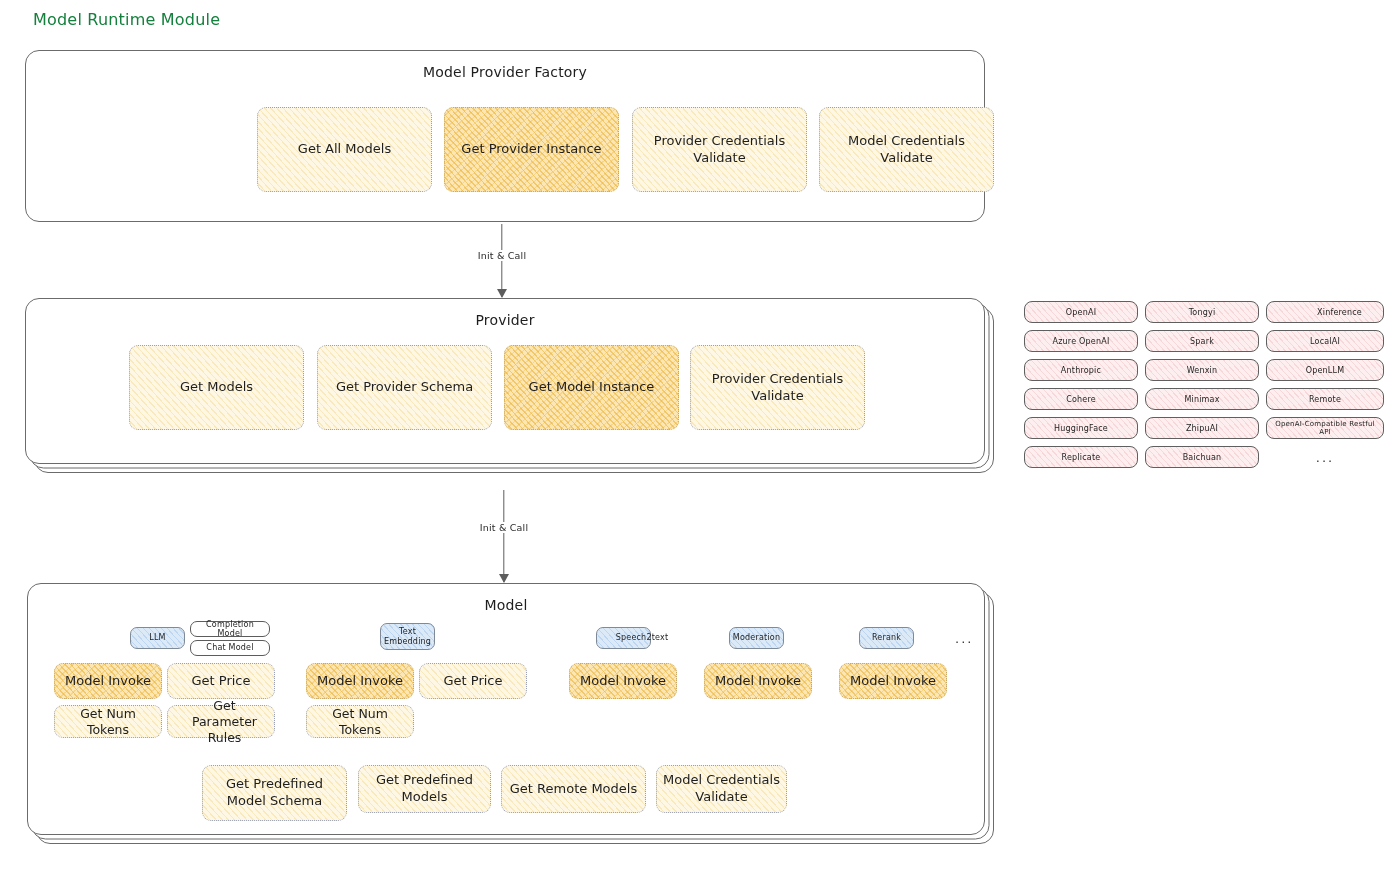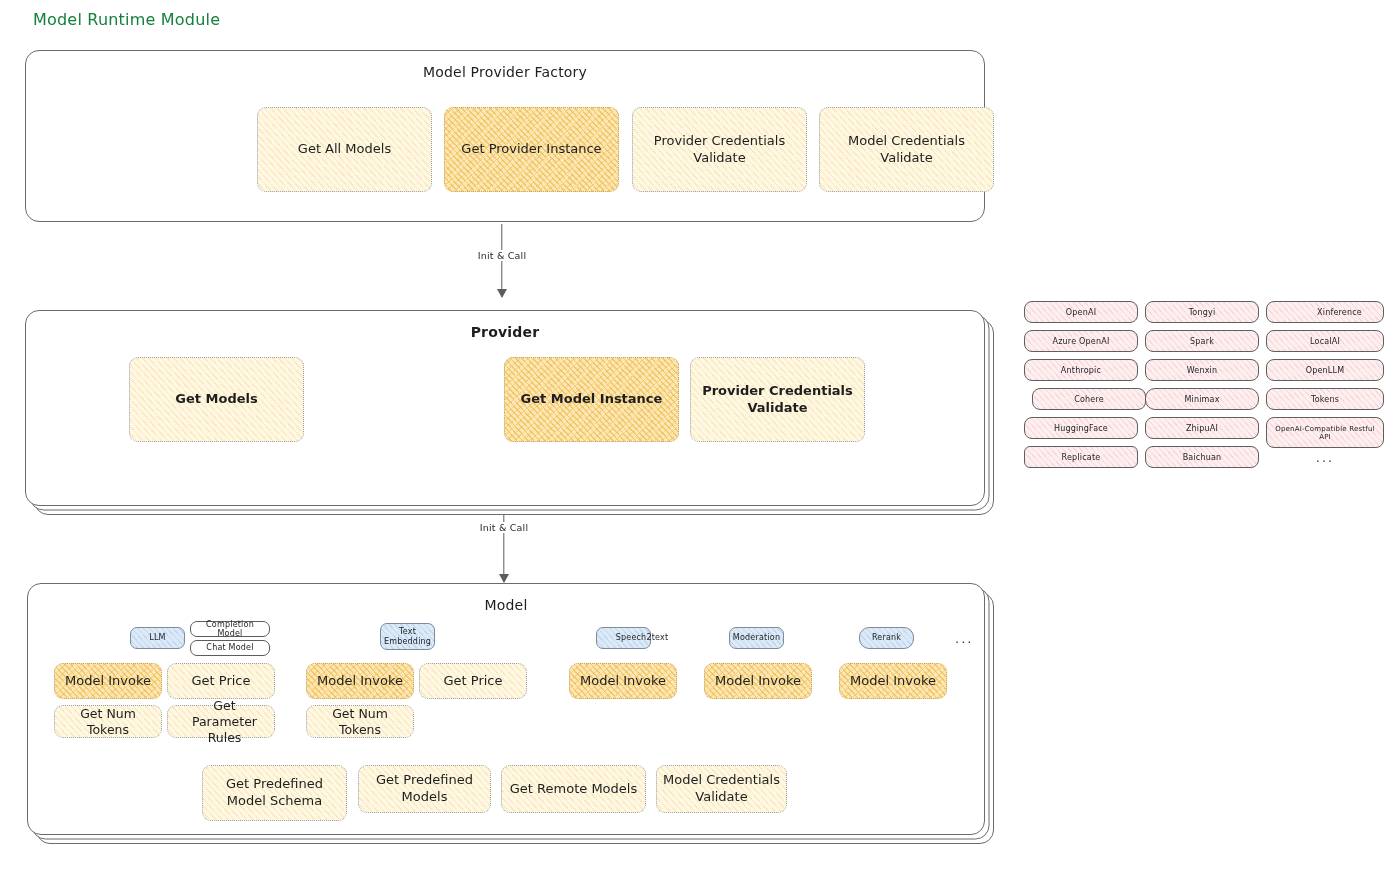--- a/index.html
+++ b/index.html
@@ -138,57 +138,60 @@
       </div>
   </div>
 </div>
 
 <div class="arrow" style="left:470px;top:224px;width:64px;height:73px;">
   <div class="shaft"></div>
   <div class="head"></div>
   <div class="alabel hand" style="top:26px;">Init &amp; Call</div>
 </div>
 
-<div class="stack" id="provider-box" style="left:25px;top:310px;width:960px;height:196px;font-weight:bold;">
+<div class="stack" id="provider-box" style="left:25px;top:298px;width:960px;height:166px;">
   <div class="layer l2"></div>
   <div class="layer l1"></div>
   <div class="layer l0"></div>
   <div class="inner">
     <div class="box-title hand">Provider</div>
 
     <div class="node pale" style="left:104px;top:47px;width:175px;height:85px;">
       <span>Get Models</span>
       </div>
+    <div class="node pale" style="left:292px;top:47px;width:175px;height:85px;">
+      <span>Get Provider Schema</span>
+      </div>
     <div class="node strong" style="left:479px;top:47px;width:175px;height:85px;">
       <span>Get Model Instance</span>
       </div>
     <div class="node pale" style="left:665px;top:47px;width:175px;height:85px;">
       <span>Provider Credentials Validate</span>
       </div>
   </div>
 </div>
 
 <div id="provider-list" style="position:absolute;left:1024px;top:301px;width:360px;height:175px;">
 
   <div class="pill hand" style="left:0px;top:0px;width:114px;height:22px;">
       <span>OpenAI</span>
     </div>
   <div class="pill hand" style="left:0px;top:29px;width:114px;height:22px;">
       <span>Azure OpenAI</span>
     </div>
   <div class="pill hand" style="left:0px;top:58px;width:114px;height:22px;">
       <span>Anthropic</span>
     </div>
-  <div class="pill hand" style="left:8px;top:87px;width:114px;height:22px;">
+  <div class="pill hand" style="left:0px;top:87px;width:114px;height:22px;">
       <span>Cohere</span>
     </div>
   <div class="pill hand" style="left:0px;top:116px;width:114px;height:22px;">
       <span>HuggingFace</span>
     </div>
-  <div class="pill hand" style="left:0px;top:145px;width:114px;height:22px;border-radius:6px;">
+  <div class="pill hand" style="left:0px;top:145px;width:114px;height:22px;">
       <span>Replicate</span>
     </div>
 
   <div class="pill hand" style="left:121px;top:0px;width:114px;height:22px;">
       <span>Tongyi</span>
     </div>
   <div class="pill hand" style="left:121px;top:29px;width:114px;height:22px;">
       <span>Spark</span>
     </div>
   <div class="pill hand" style="left:121px;top:58px;width:114px;height:22px;">
@@ -207,23 +210,23 @@
   <div class="pill hand" style="left:242px;top:0px;width:118px;height:22px;padding-left:33px;">
       <span>Xinference</span>
     </div>
   <div class="pill hand" style="left:242px;top:29px;width:118px;height:22px;">
       <span>LocalAI</span>
     </div>
   <div class="pill hand" style="left:242px;top:58px;width:118px;height:22px;">
       <span>OpenLLM</span>
     </div>
   <div class="pill hand" style="left:242px;top:87px;width:118px;height:22px;">
-      <span>Tokens</span>
-    </div>
-  <div class="pill hand" style="left:242px;top:116px;width:118px;height:31px;font-size:7px;">
+      <span>Remote</span>
+    </div>
+  <div class="pill hand" style="left:242px;top:116px;width:118px;height:22px;font-size:7px;">
       <span>OpenAI-Compatible Restful API</span>
     </div>
   <div class="pill ellipsis hand" style="left:242px;top:145px;width:118px;height:22px;">
       <span>...</span>
     </div>
 </div>
 
 <div class="arrow" style="left:472px;top:490px;width:64px;height:92px;">
   <div class="shaft"></div>
   <div class="head"></div>
@@ -281,21 +284,21 @@
       <span>Model Invoke</span>
       </div>
 
     <div class="badge blue hand" style="left:702px;top:44px;width:55px;height:22px;">
       <span>Moderation</span>
       </div>
     <div class="node strong" style="left:677px;top:80px;width:108px;height:36px;">
       <span>Model Invoke</span>
       </div>
 
-    <div class="badge blue hand" style="left:832px;top:44px;width:55px;height:22px;border-radius:10px;">
+    <div class="badge blue hand" style="left:832px;top:44px;width:55px;height:22px;">
       <span>Rerank</span>
       </div>
     <div class="node strong" style="left:812px;top:80px;width:108px;height:36px;">
       <span>Model Invoke</span>
       </div>
 
     <div class="dots hand" style="left:928px;top:48px;">
       <span>...</span></div>
 
     <div class="node pale" style="left:175px;top:182px;width:145px;height:56px;">

